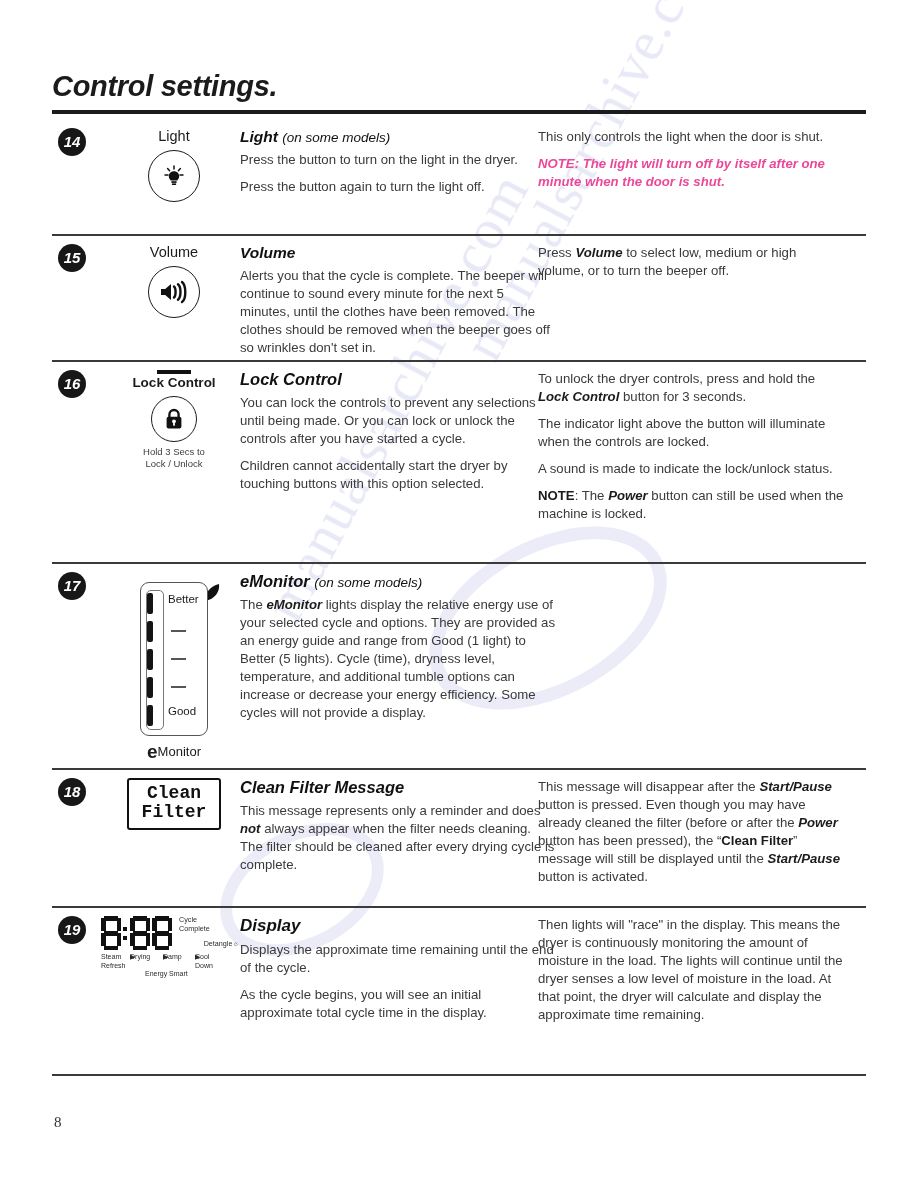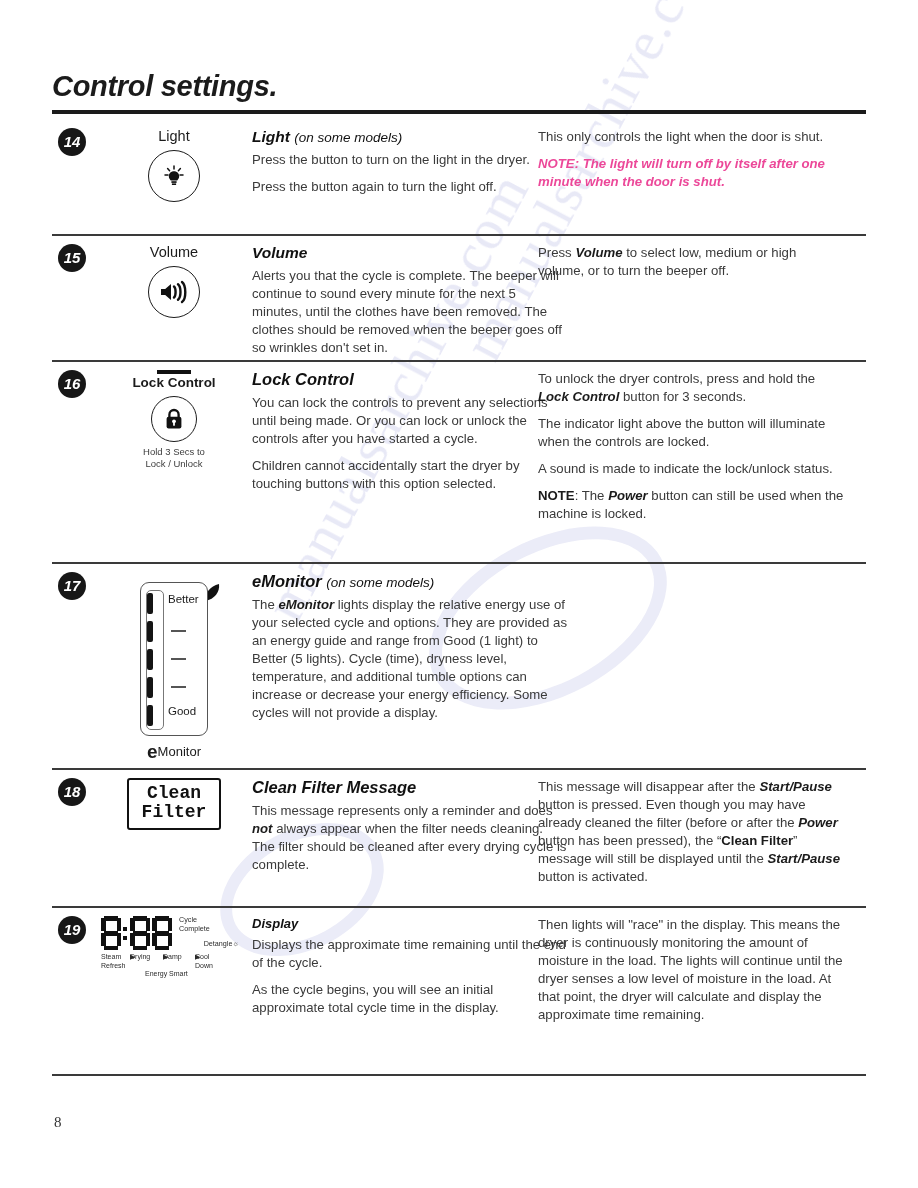--- a/index.html
+++ b/index.html
@@ -124,21 +124,21 @@
   }
 
   .col-icon {
     position: absolute;
     left: 58px;
     width: 128px;
     text-align: center;
   }
   .col-mid {
     position: absolute;
-    left: 200px;
+    left: 188px;
     width: 315px;
   }
   .col-right {
     position: absolute;
     left: 486px;
     width: 306px;
   }
 
   .icon-caption {
     font-size: 14.5px;
@@ -582,21 +582,21 @@
           <span style="left:29px;  top:0px"><span>Drying</span>▶</span>
           <span style="left:62px;  top:0px"><span>Damp</span>▶</span>
           <span style="left:94px;  top:0px"><span>Cool</span>▶</span>
           <span style="left:94px;  top:9px">Down</span>
           <span style="left:44px;  top:17px">Energy Smart</span>
         </div>
       </div>
     </div>
 
     <div class="col-mid">
-      <div class="h-run" style="font-size:13px">Display</div>
+      <div class="h-run" style="font-size:17px">Display</div>
       <p class="body">Displays the approximate time remaining until the end of the cycle.</p>
       <p class="body">As the cycle begins, you will see an initial approximate total cycle time in the display.</p>
     </div>
 
     <div class="col-right">
       <p class="body">Then lights will "race" in the display. This means the dryer is continuously monitoring the amount of moisture in the load. The lights will continue until the dryer senses a low level of moisture in the load. At that point, the dryer will calculate and display the approximate time remaining.</p>
     </div>
   </div>
 
   <div class="rule-thin" style="top:1074px"></div>

